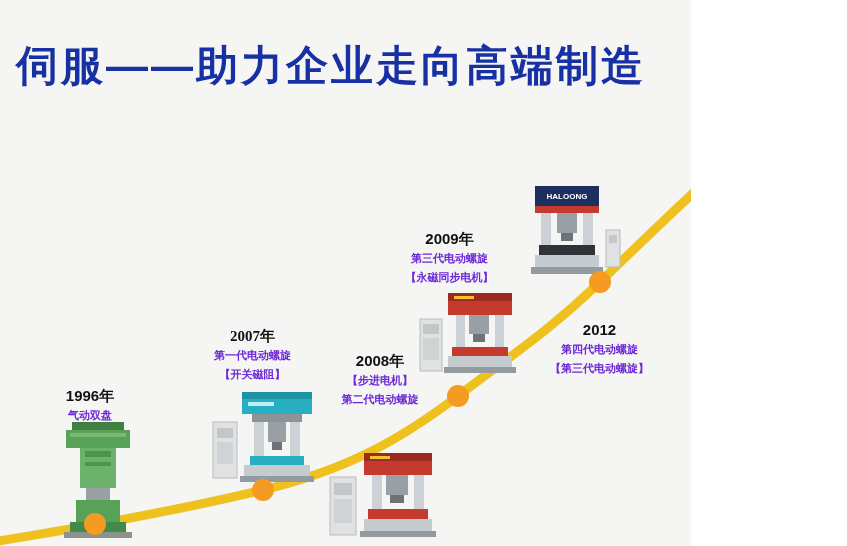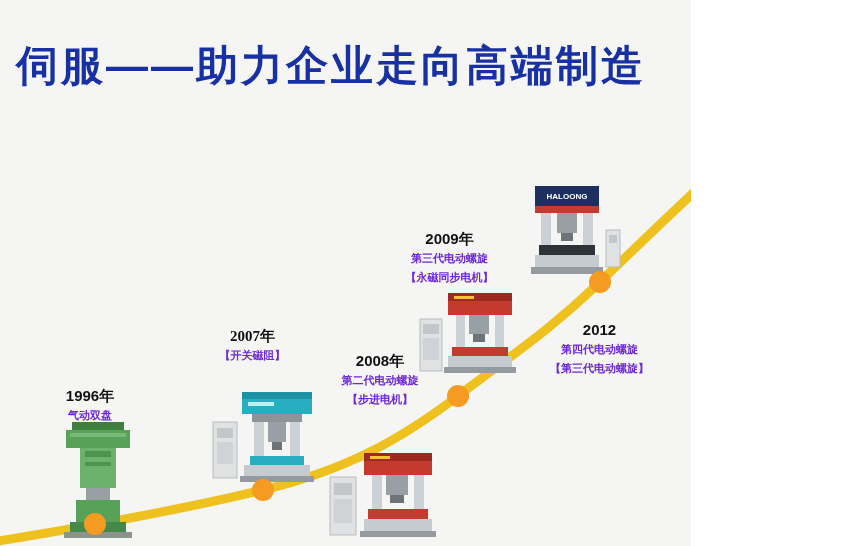--- a/index.html
+++ b/index.html
@@ -53,20 +53,21 @@
     <rect x="33" y="31" width="26" height="6" fill="#4e934e"></rect>
     <rect x="33" y="42" width="26" height="4" fill="#4e934e"></rect>
     <rect x="34" y="68" width="24" height="12" fill="#98a0a6"></rect>
     <rect x="24" y="80" width="44" height="22" fill="#58a258"></rect>
     <rect x="18" y="102" width="56" height="10" fill="#44884a"></rect>
     <rect x="12" y="112" width="68" height="6" fill="#8a948c"></rect>
   </svg>
 
   <div class="ms" style="left:185px;top:326px;width:135px;font-family:Liberation Serif, serif;">
     <div class="ms-year">2007年</div>
+    <div class="ms-line">第一代电动螺旋</div>
     <div class="ms-line">【开关磁阻】</div>
   </div>
   <svg class="machine" style="left:212px;top:388px;" width="104" height="96" viewBox="0 0 104 96">
     <rect x="1" y="34" width="24" height="56" fill="#dfe1e2" stroke="#b9bcbe"></rect>
     <rect x="5" y="40" width="16" height="10" fill="#c3c7c9"></rect>
     <rect x="5" y="54" width="16" height="22" fill="#cfd3d5"></rect>
     <rect x="30" y="4" width="70" height="22" fill="#27aec0"></rect>
     <rect x="30" y="4" width="70" height="7" fill="#1b93a4"></rect>
     <rect x="36" y="14" width="26" height="4" fill="#bfeef3"></rect>
     <rect x="40" y="26" width="50" height="8" fill="#8d9499"></rect>
@@ -74,22 +75,22 @@
     <rect x="78" y="34" width="10" height="34" fill="#ccd1d5"></rect>
     <rect x="56" y="34" width="18" height="20" fill="#98a0a6"></rect>
     <rect x="60" y="54" width="10" height="8" fill="#6d7377"></rect>
     <rect x="38" y="68" width="54" height="9" fill="#27aec0"></rect>
     <rect x="32" y="77" width="66" height="11" fill="#c6cbcf"></rect>
     <rect x="28" y="88" width="74" height="6" fill="#939aa0"></rect>
   </svg>
 
   <div class="ms" style="left:315px;top:351px;width:130px;">
     <div class="ms-year">2008年</div>
+    <div class="ms-line">【步进电机】</div>
     <div class="ms-line">第二代电动螺旋</div>
-    <div class="ms-line">【步进电机】</div>
   </div>
   <svg class="machine" style="left:328px;top:447px;" width="112" height="93" viewBox="0 0 112 93">
     <rect x="2" y="30" width="26" height="58" fill="#dfe1e2" stroke="#b9bcbe"></rect>
     <rect x="6" y="36" width="18" height="12" fill="#c3c7c9"></rect>
     <rect x="6" y="52" width="18" height="24" fill="#cfd3d5"></rect>
     <rect x="36" y="6" width="68" height="22" fill="#c53a2e"></rect>
     <rect x="36" y="6" width="68" height="8" fill="#9c2a20"></rect>
     <rect x="42" y="9" width="20" height="3" fill="#f4c431"></rect>
     <rect x="44" y="28" width="10" height="34" fill="#ccd1d5"></rect>
     <rect x="86" y="28" width="10" height="34" fill="#ccd1d5"></rect>

